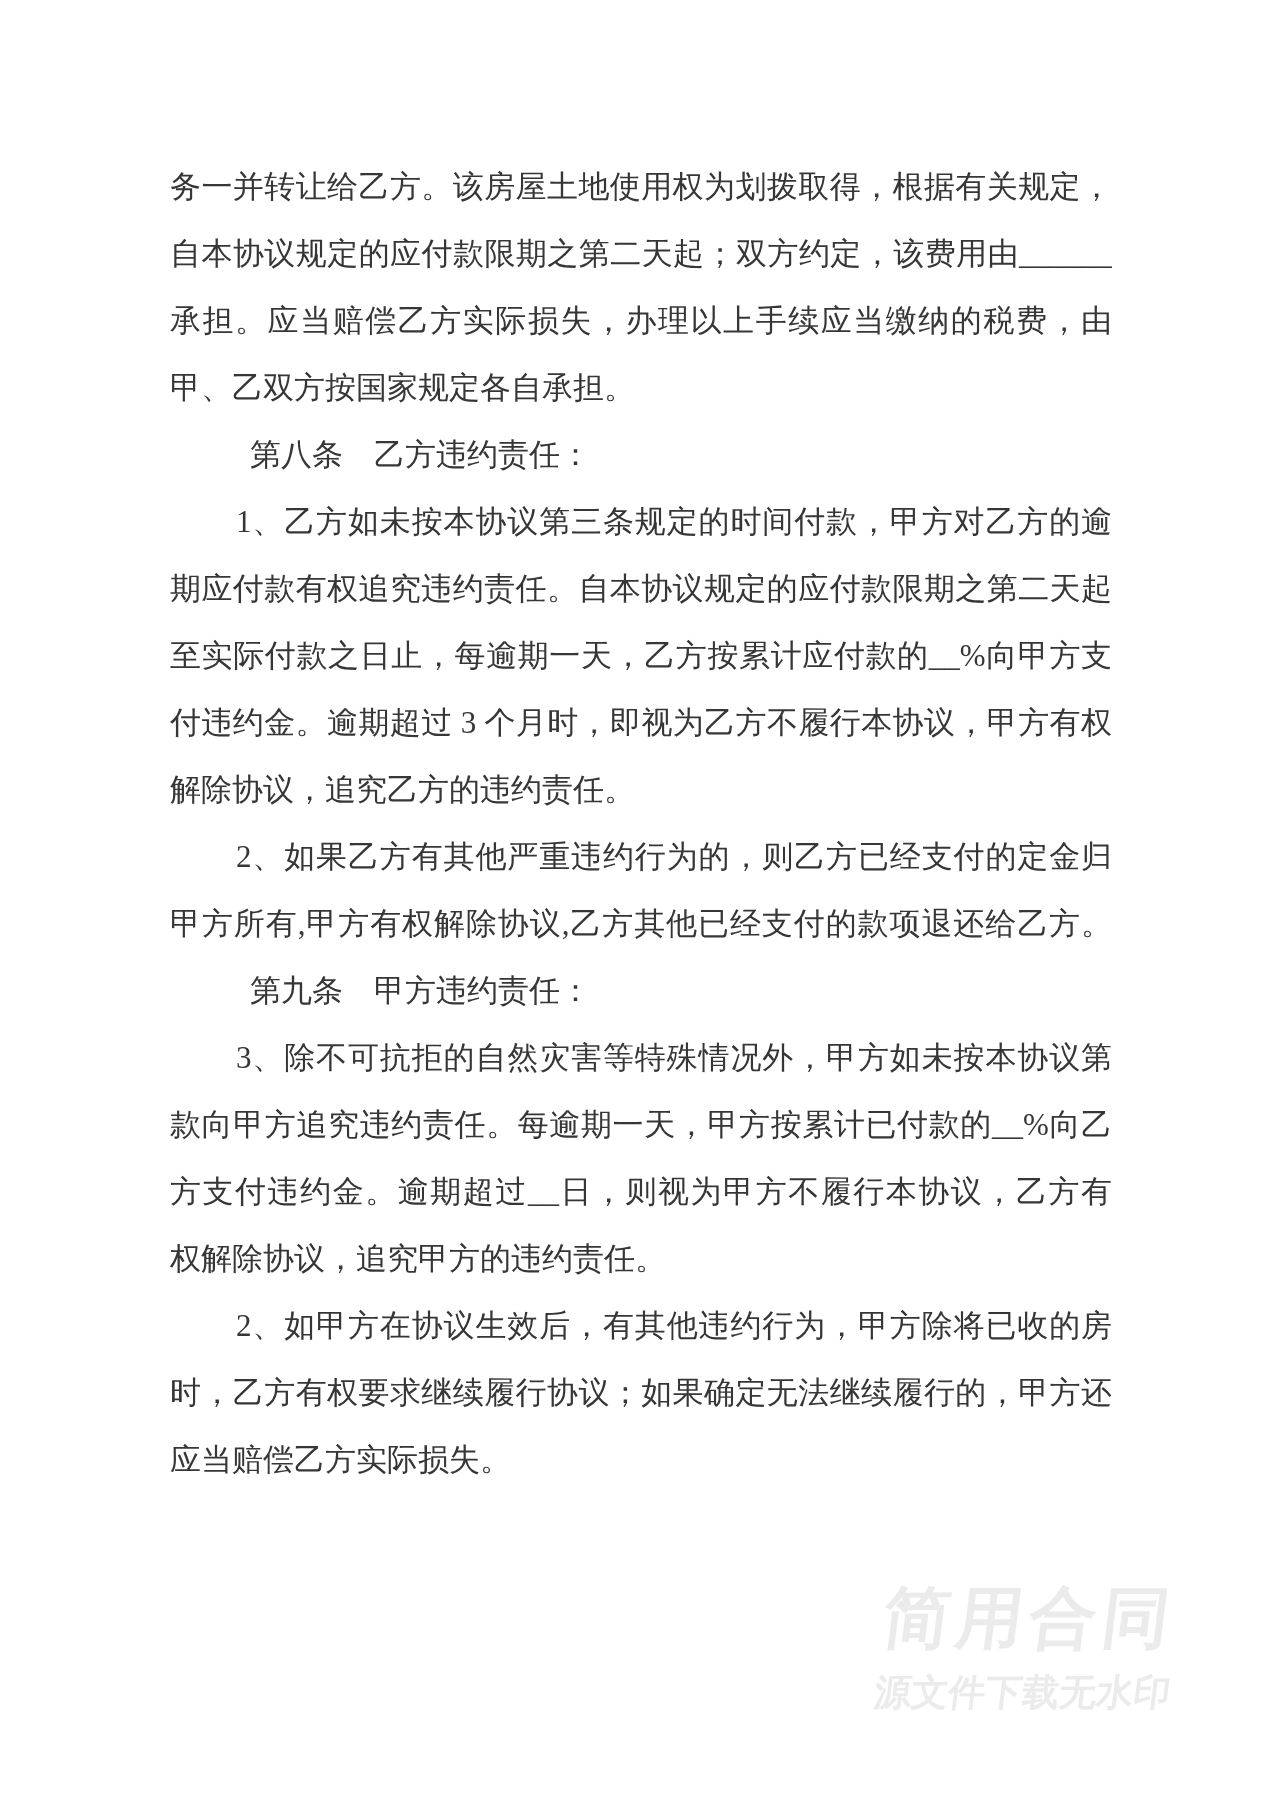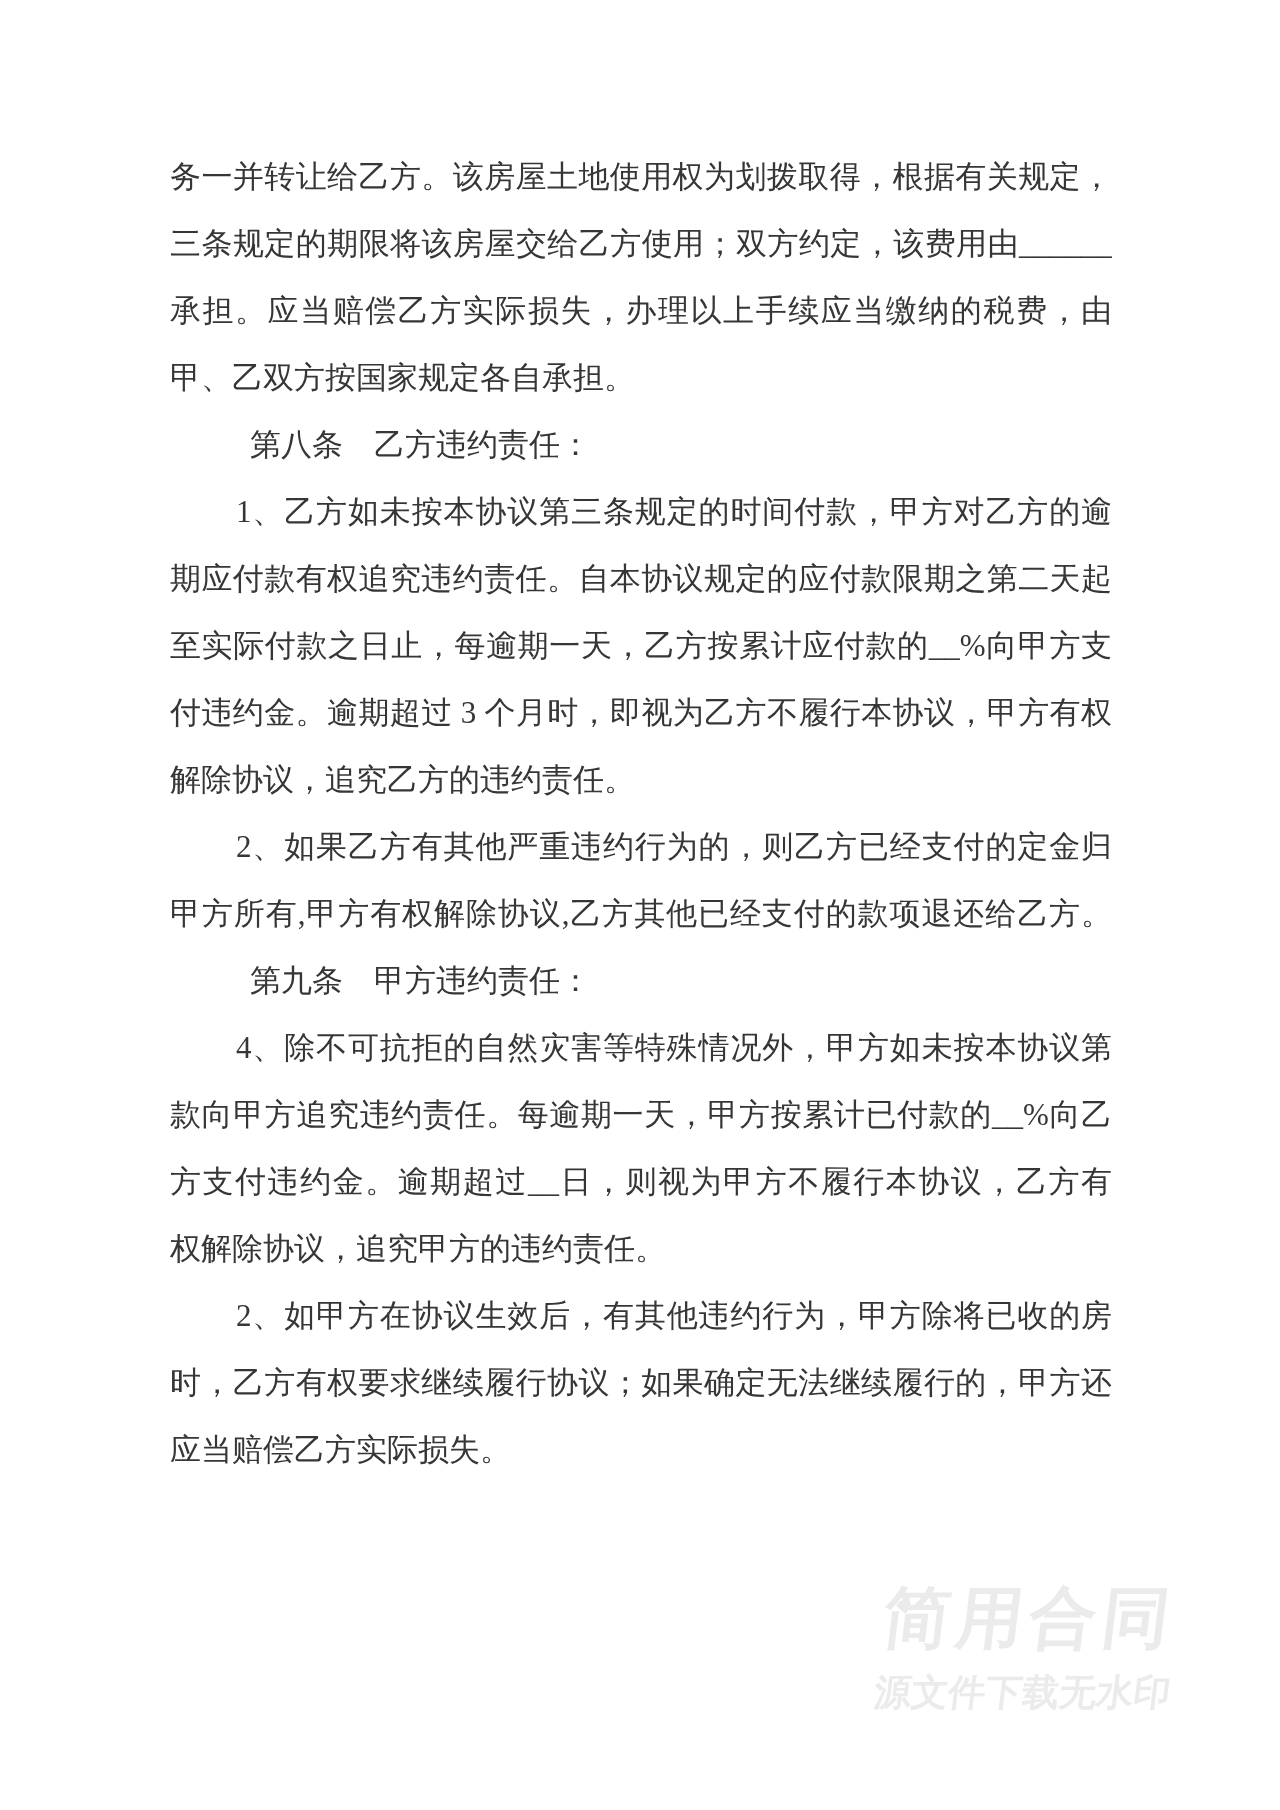--- a/index.html
+++ b/index.html
@@ -11,21 +11,21 @@
     position: relative;
     width: 1280px;
     height: 1810px;
     background: #ffffff;
     overflow: hidden;
     font-family: "Liberation Serif", "DejaVu Serif", serif;
   }
   .doc {
     position: absolute;
     left: 170px;
-    top: 143px;
+    top: 153px;
     width: 942px;
     font-size: 31px;
     line-height: 67px;
     color: #363636;
     font-family: "Liberation Serif", "DejaVu Serif", serif;
   }
   .line {
     height: 67px;
     white-space: nowrap;
     overflow: hidden;
@@ -69,33 +69,33 @@
     white-space: nowrap;
   }
 </style>
 </head>
 <body>
 
 <div class="page">
 
   <div class="doc" id="doc-body">
       <div class="line fill">务一并转让给乙方。该房屋土地使用权为划拨取得，根据有关规定，</div>
-      <div class="line fill">三条规定的期限将该房屋交给乙方使用；双方约定，该费用由______</div>
+      <div class="line fill">自本协议规定的应付款限期之第二天起；双方约定，该费用由______</div>
       <div class="line fill">承担。应当赔偿乙方实际损失，办理以上手续应当缴纳的税费，由</div>
       <div class="line end">甲、乙双方按国家规定各自承担。</div>
       <div class="line heading">第八条　乙方违约责任：</div>
       <div class="line fill indent">1、乙方如未按本协议第三条规定的时间付款，甲方对乙方的逾</div>
       <div class="line fill">期应付款有权追究违约责任。自本协议规定的应付款限期之第二天起</div>
       <div class="line fill">至实际付款之日止，每逾期一天，乙方按累计应付款的__%向甲方支</div>
       <div class="line fill">付违约金。逾期超过 3 个月时，即视为乙方不履行本协议，甲方有权</div>
       <div class="line end">解除协议，追究乙方的违约责任。</div>
       <div class="line fill indent">2、如果乙方有其他严重违约行为的，则乙方已经支付的定金归</div>
       <div class="line fill">甲方所有,甲方有权解除协议,乙方其他已经支付的款项退还给乙方。</div>
       <div class="line heading">第九条　甲方违约责任：</div>
-      <div class="line fill indent">4、除不可抗拒的自然灾害等特殊情况外，甲方如未按本协议第</div>
+      <div class="line fill indent">3、除不可抗拒的自然灾害等特殊情况外，甲方如未按本协议第</div>
       <div class="line fill">款向甲方追究违约责任。每逾期一天，甲方按累计已付款的__%向乙</div>
       <div class="line fill">方支付违约金。逾期超过__日，则视为甲方不履行本协议，乙方有</div>
       <div class="line end">权解除协议，追究甲方的违约责任。</div>
       <div class="line fill indent">2、如甲方在协议生效后，有其他违约行为，甲方除将已收的房</div>
       <div class="line fill">时，乙方有权要求继续履行协议；如果确定无法继续履行的，甲方还</div>
       <div class="line end">应当赔偿乙方实际损失。</div>
     </div>
 
   <div class="watermark">
     <div class="wm-title">简用合同</div>

